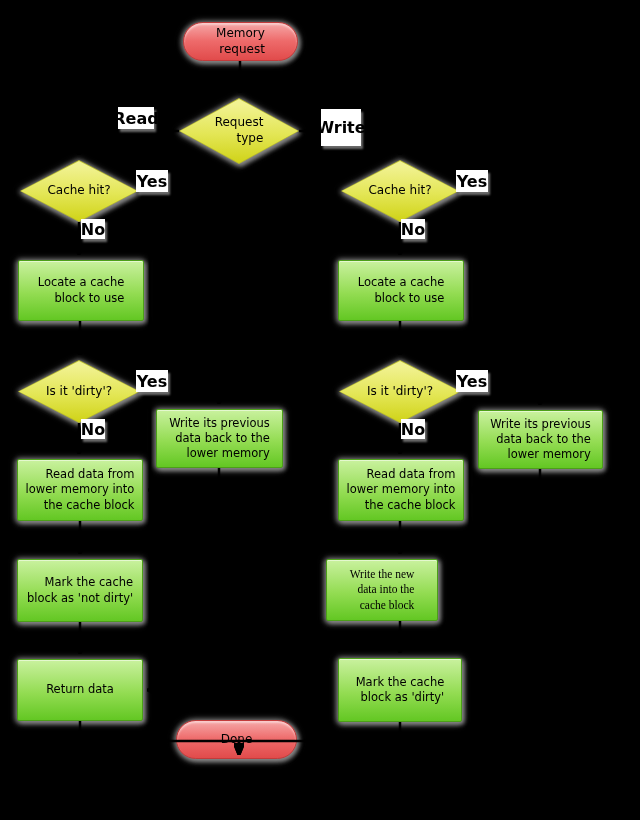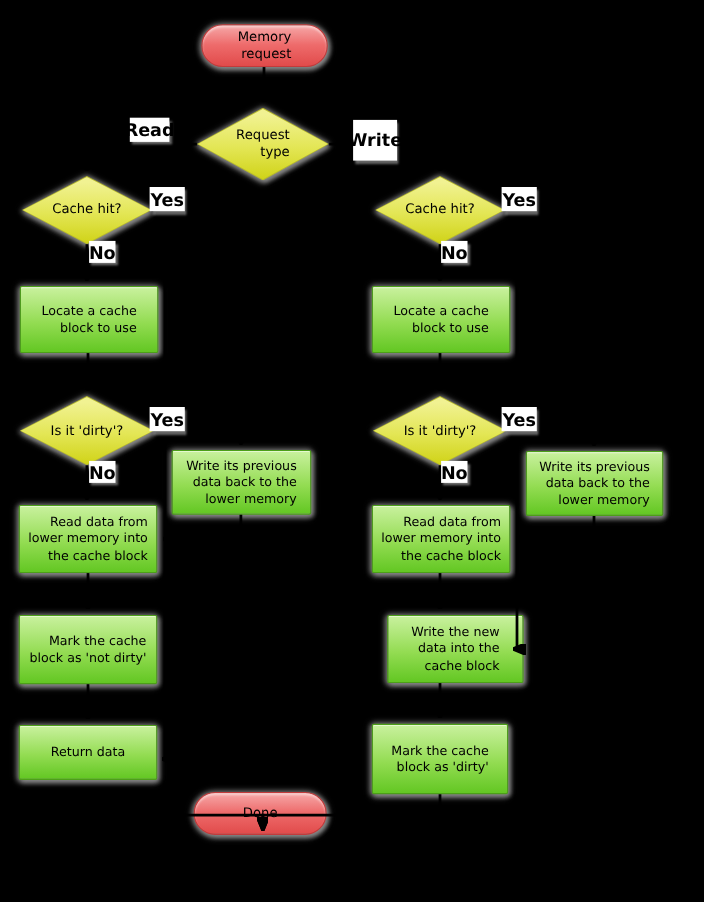--- a/index.html
+++ b/index.html
@@ -64,24 +64,24 @@
 data back to the
 lower memory</div></div>
       <div class="node process" style="left: 17px; top: 459px; width: 126px; height: 62px;"><div class="lbl">Read data from
 lower memory into
 the cache block</div></div>
       <div class="node process" style="left: 338px; top: 459px; width: 126px; height: 62px;"><div class="lbl">Read data from
 lower memory into
 the cache block</div></div>
       <div class="node process" style="left: 17px; top: 559px; width: 126px; height: 63px;"><div class="lbl">Mark the cache
 block as 'not dirty'</div></div>
-      <div class="node process" style="left: 352px; top: 559px; width: 124px; height: 62px;"><div class="lbl">Write the new
+      <div class="node process" style="left: 326px; top: 559px; width: 112px; height: 62px; font-family: Liberation Serif, serif;"><div class="lbl">Write the new
 data into the
 cache block</div></div>
-      <div class="node process" style="left: 17px; top: 659px; width: 126px; height: 50px;"><div class="lbl">Return data</div></div>
+      <div class="node process" style="left: 17px; top: 659px; width: 126px; height: 62px;"><div class="lbl">Return data</div></div>
       <div class="node process" style="left: 338px; top: 658px; width: 124px; height: 64px;"><div class="lbl">Mark the cache
 block as 'dirty'</div></div>
       <div class="node terminal" style="left: 176px; top: 720px; width: 121px; height: 39px;"><div class="lbl">Done</div></div>
     </div>
   <svg id="edges-layer" width="640" height="820" viewBox="0 0 640 820" xmlns="http://www.w3.org/2000/svg">
     <defs>
       <marker id="arrowhead" markerUnits="userSpaceOnUse" markerWidth="12" markerHeight="10" viewBox="0 0 11 9" refX="10" refY="4.5" orient="auto">
         <path d="M0,0 L11,4.5 L0,9 Z"></path>
       </marker>
     </defs>

